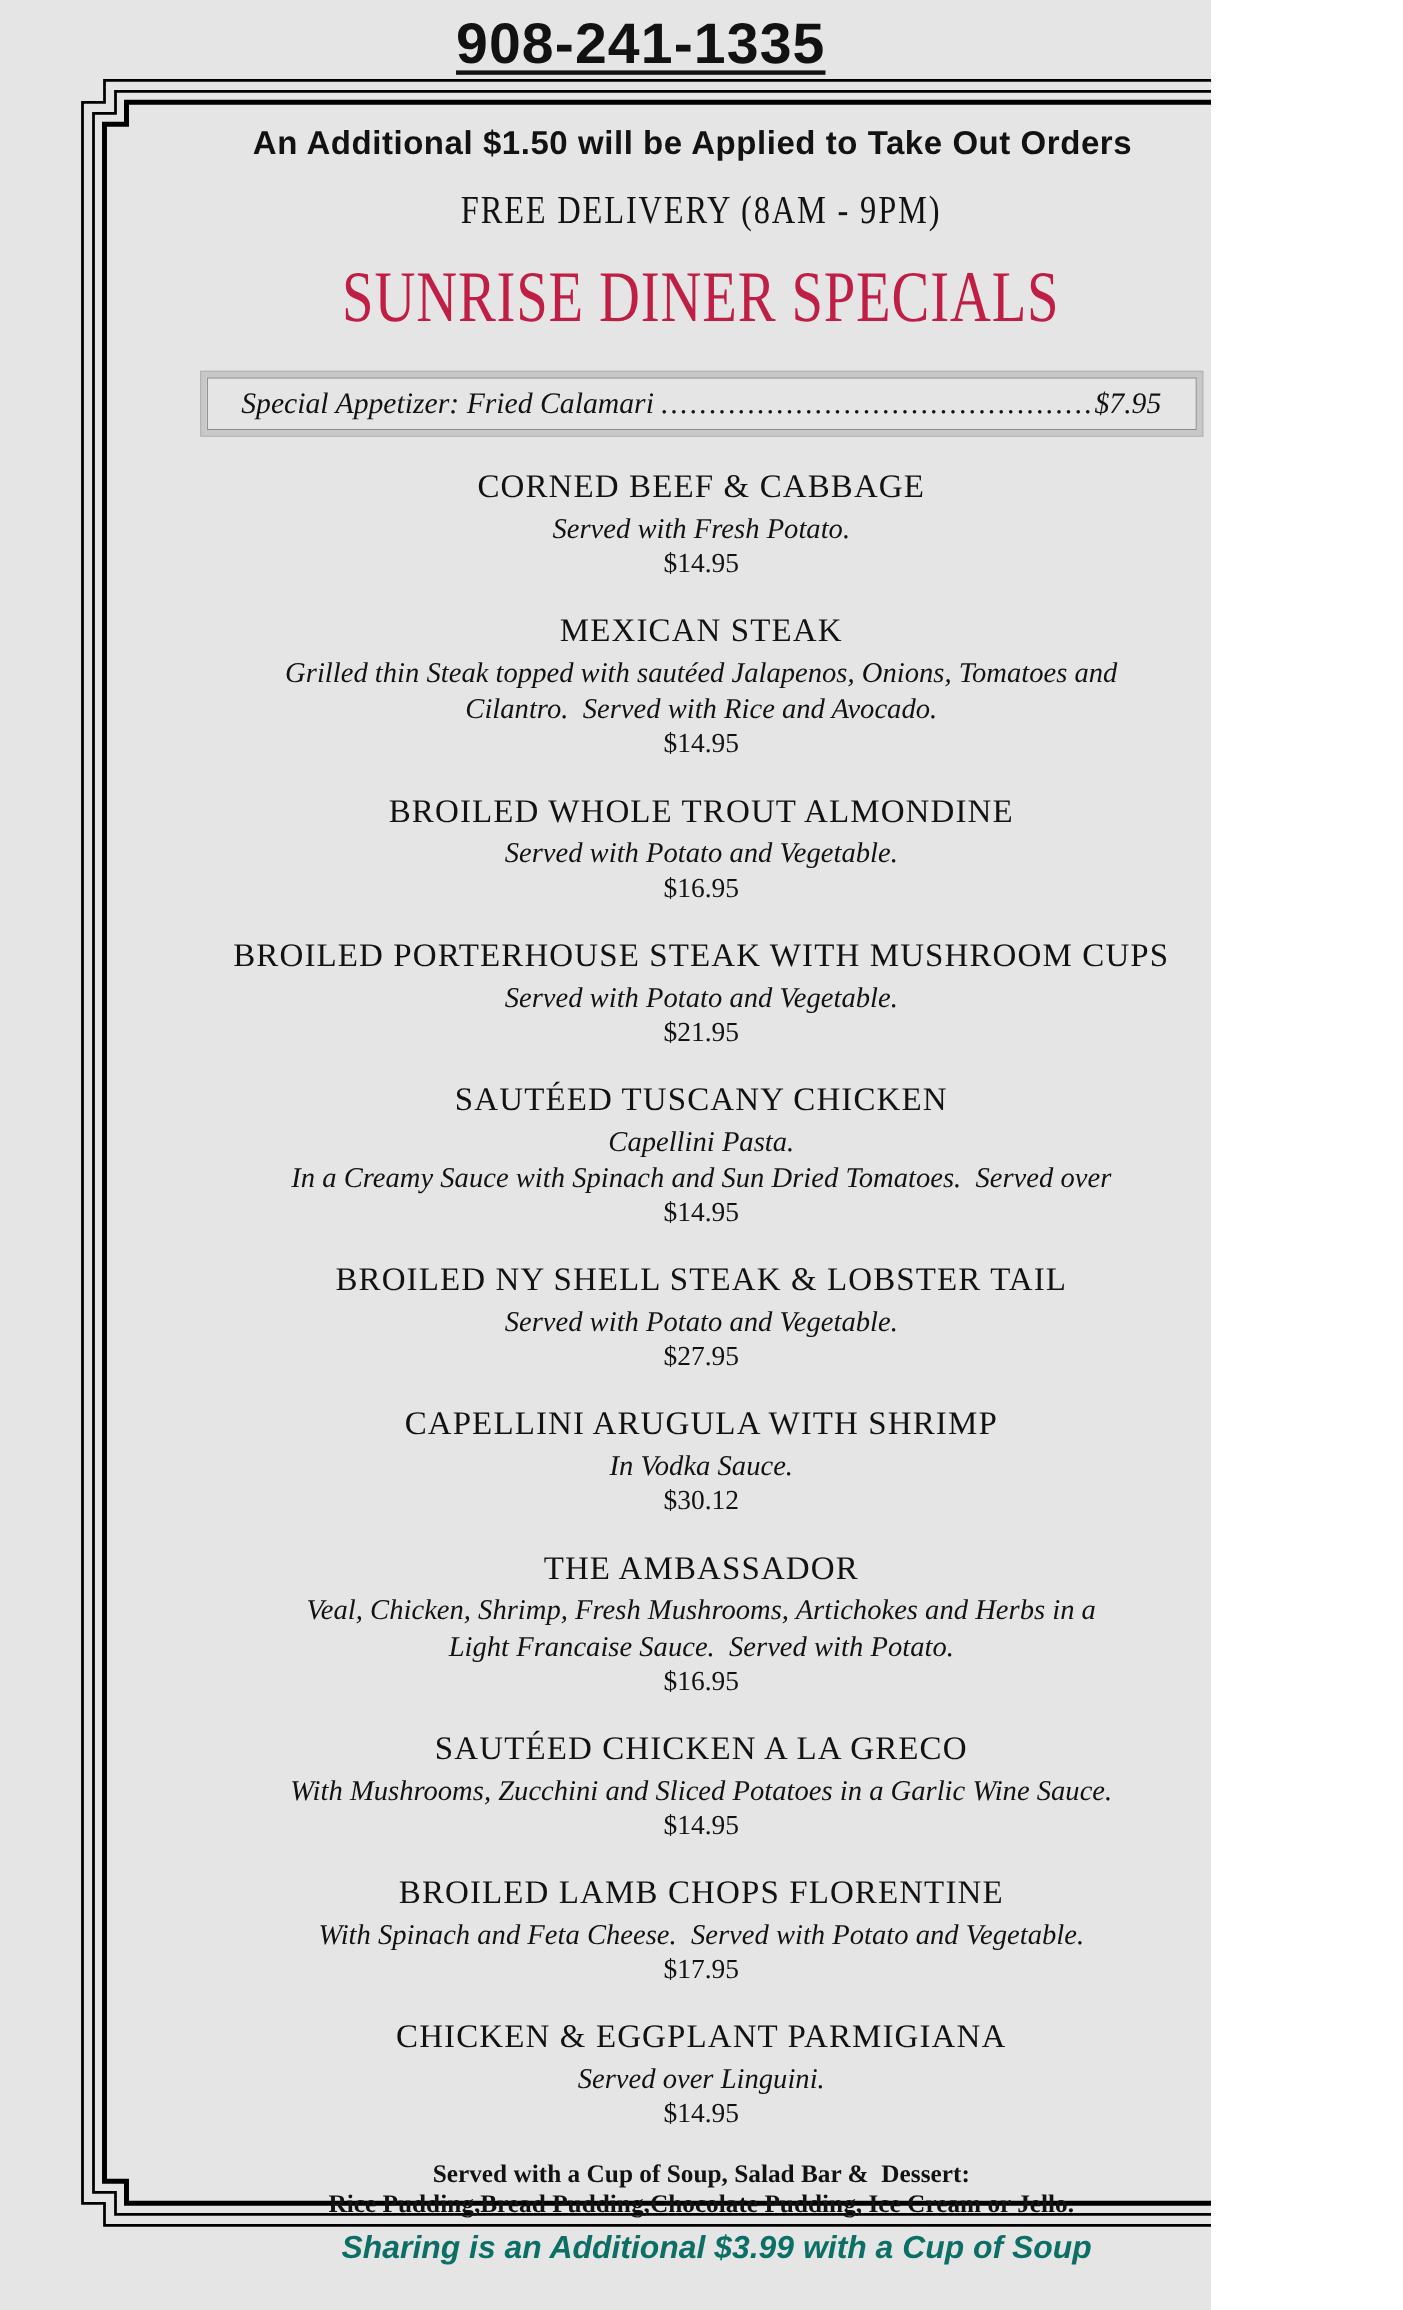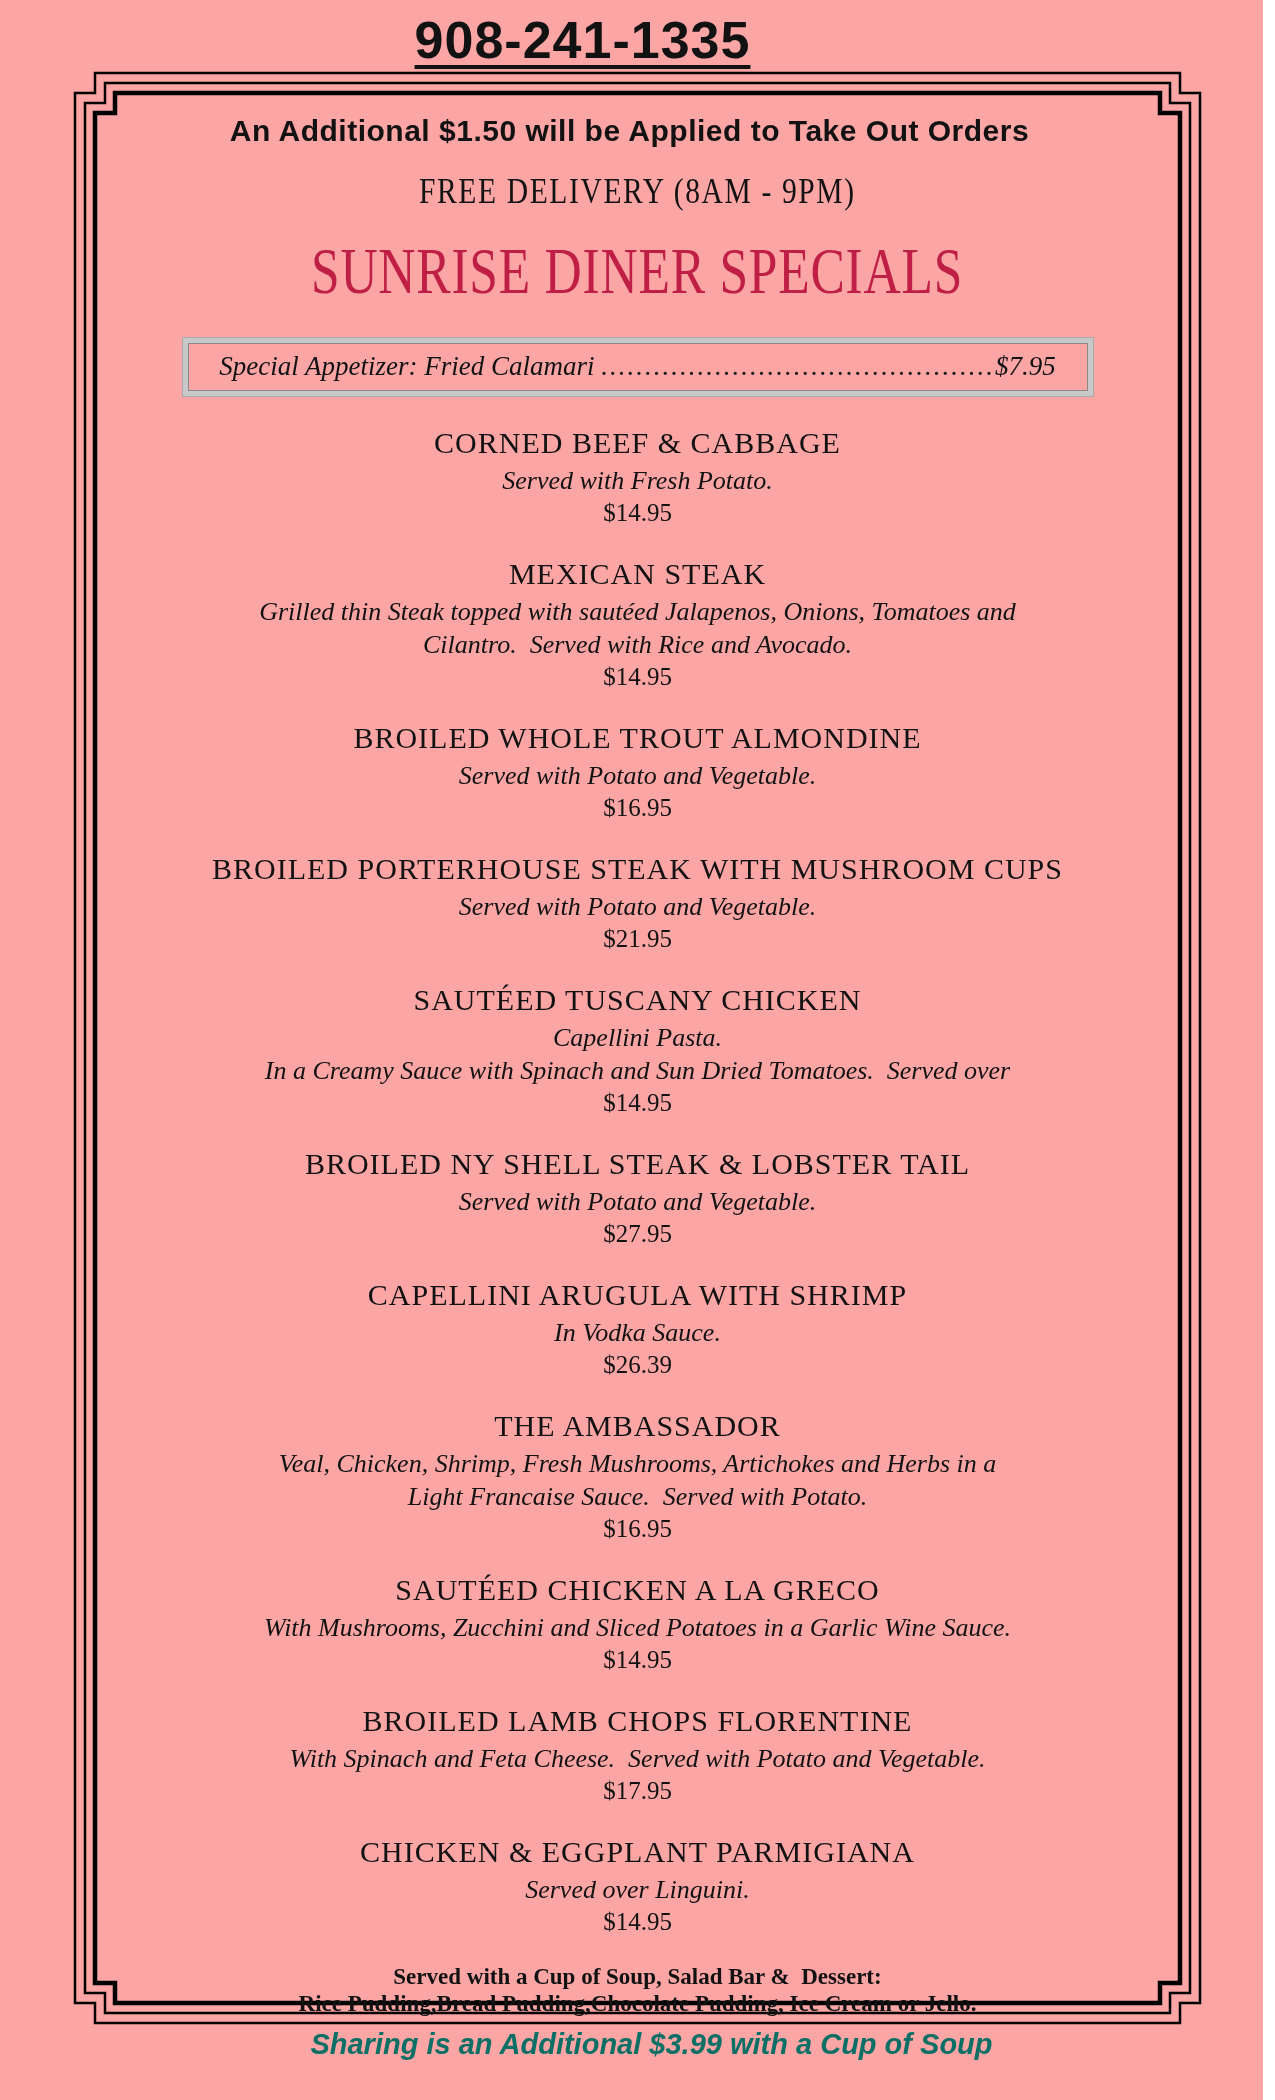--- a/index.html
+++ b/index.html
@@ -1,22 +1,23 @@
 <!DOCTYPE html>
 <html><head>
 <meta charset="utf-8">
 <style>
   html,body{margin:0;padding:0;background:#ffffff;}
   .page{
     position:relative;
-    width:1263px;height:2100px;
-    background:#fca5a5;
+    width:1061px;height:2100px;
+    background:#e5e5e5;
     overflow:hidden;
     font-family:"Liberation Serif", serif;
     color:#121212;
+    padding-left:40px;
   }
   .frame-svg{position:absolute;left:0;top:0;}
   .phone{
     position:absolute;top:12px;left:0;width:1275px;
     text-align:center;
     font-family:"Liberation Sans", sans-serif;
     font-weight:bold;font-size:52px;line-height:56px;
     letter-spacing:1px;
     text-decoration:underline;
     text-decoration-thickness:4px;
@@ -157,21 +158,21 @@
             <div class="desc-line">Served with Potato and Vegetable.</div>
           </div>
     <div class="item-price">$27.95</div>
   </div>
 
   <div class="menu-item">
     <div class="item-name">CAPELLINI ARUGULA WITH SHRIMP</div>
     <div class="item-desc">
             <div class="desc-line">In Vodka Sauce.</div>
           </div>
-    <div class="item-price">$26.39</div>
+    <div class="item-price">$30.12</div>
   </div>
 
   <div class="menu-item">
     <div class="item-name">THE AMBASSADOR</div>
     <div class="item-desc">
             <div class="desc-line">Veal, Chicken, Shrimp, Fresh Mushrooms, Artichokes and Herbs in a</div>
             <div class="desc-line">Light Francaise Sauce.  Served with Potato.</div>
           </div>
     <div class="item-price">$16.95</div>
   </div>

